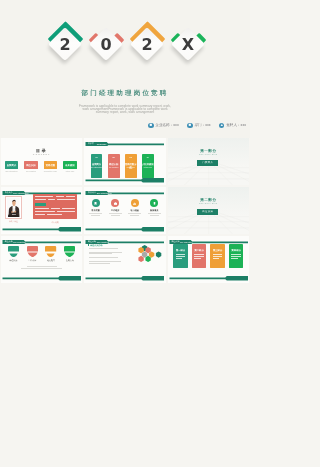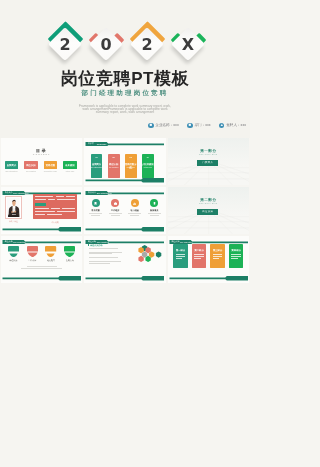--- a/index.html
+++ b/index.html
@@ -165,21 +165,20 @@
         <div class="num">2</div>
       </div>
       <div class="dia" style="left:167.5px">
         <svg class="chev" viewBox="0 0 50 58">
           <path stroke-linejoin="round" stroke-width="2.2" d="M20.5 44.3 L4.2 28.0 L9.8 22.4 L20.5 33.1 L31.2 22.4 L36.8 28.0 Z" fill="#1bb45a" stroke="#1bb45a"></path>
         </svg>
         <div class="card"></div>
         <div class="num">X</div>
       </div>
     </div>
-    <div class="hero-title">岗位竞聘PT模板</div>
     <div class="hero-sub">部门经理助理岗位竞聘</div>
     <div class="hero-desc">Framework is applicable to complete work summary report, work, work arrangementFramework is applicable to complete work summary report, work, work arrangement</div>
     <div class="hero-info">
       <div class="it">
         <span class="dot">
             <svg viewBox="0 0 10 10">
               <rect x="2" y="2" width="6" height="6" fill="#fff"></rect>
             </svg>
           </span>
         <span>企业名称：xxx</span>

